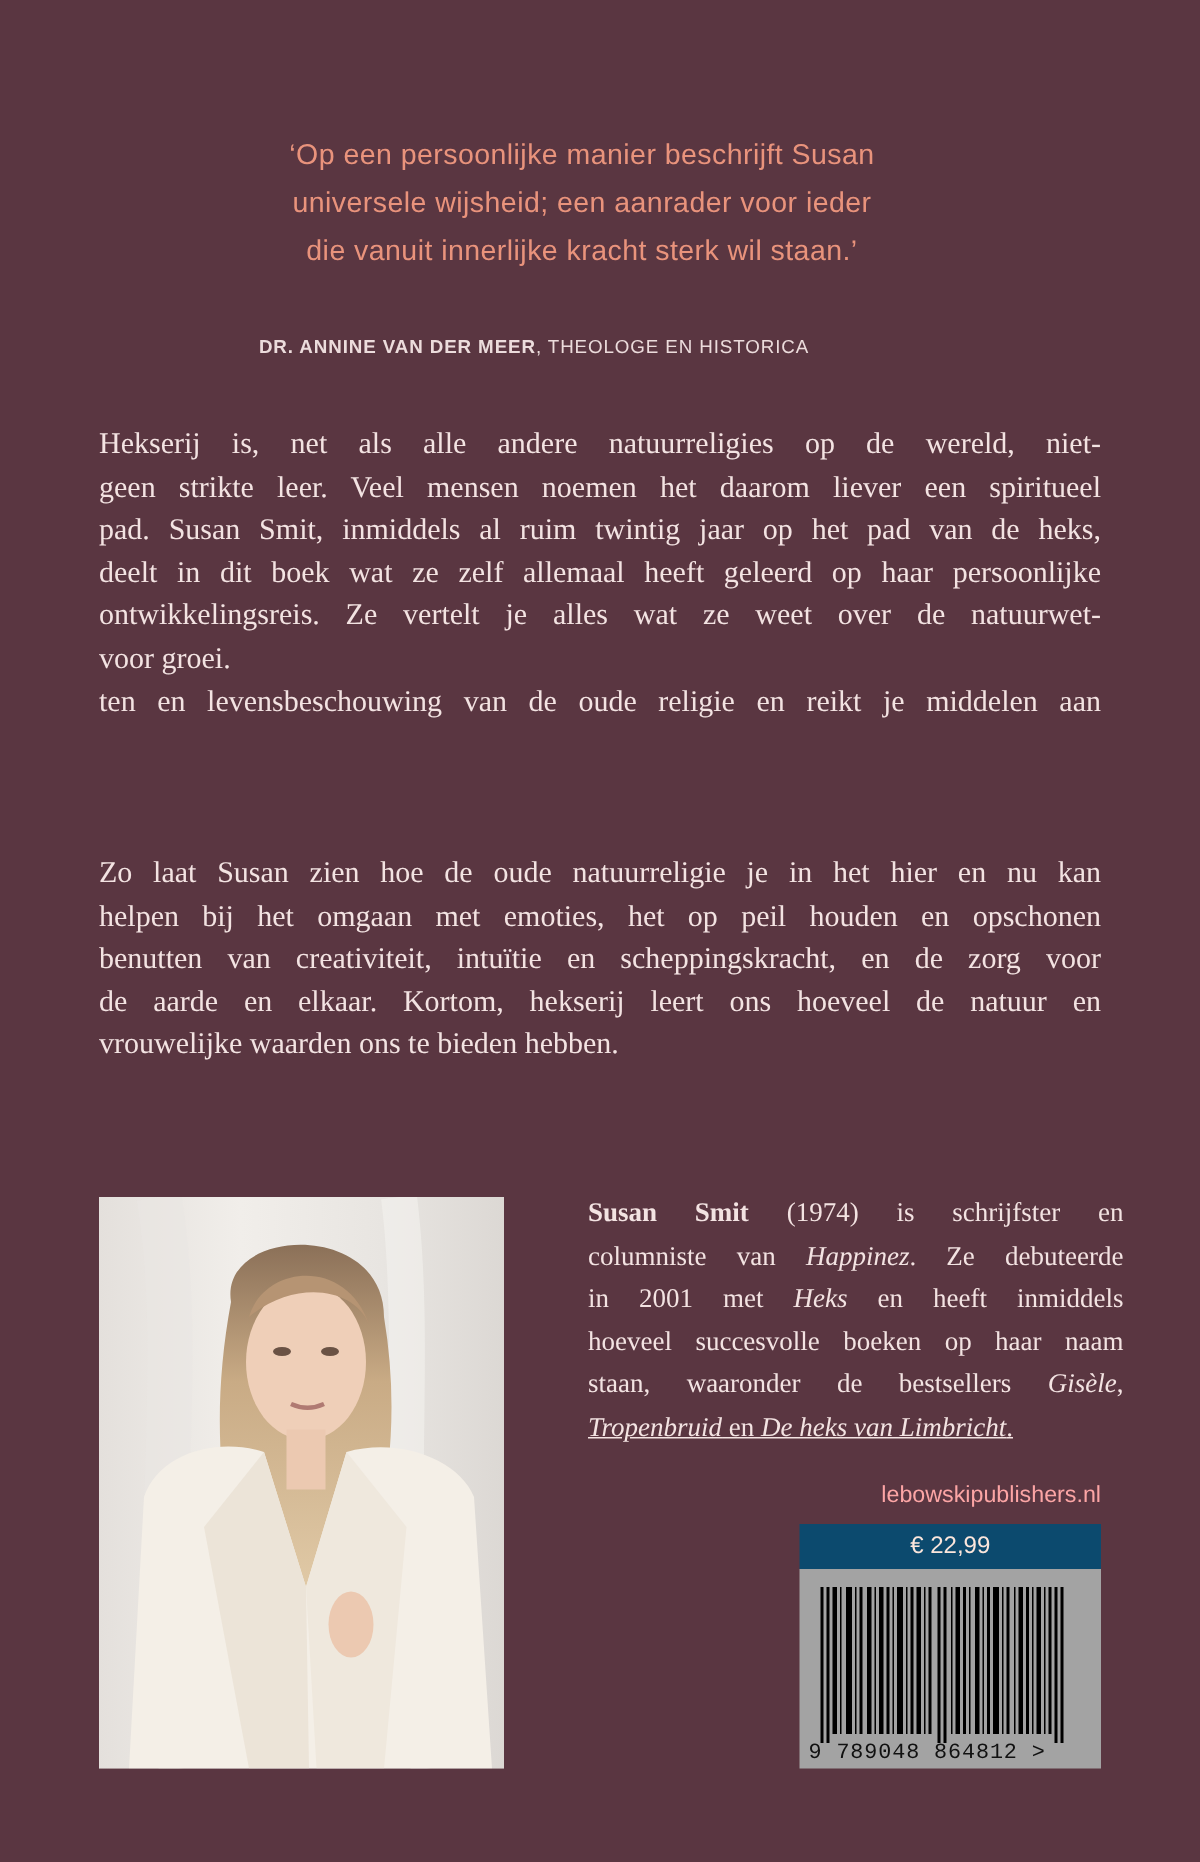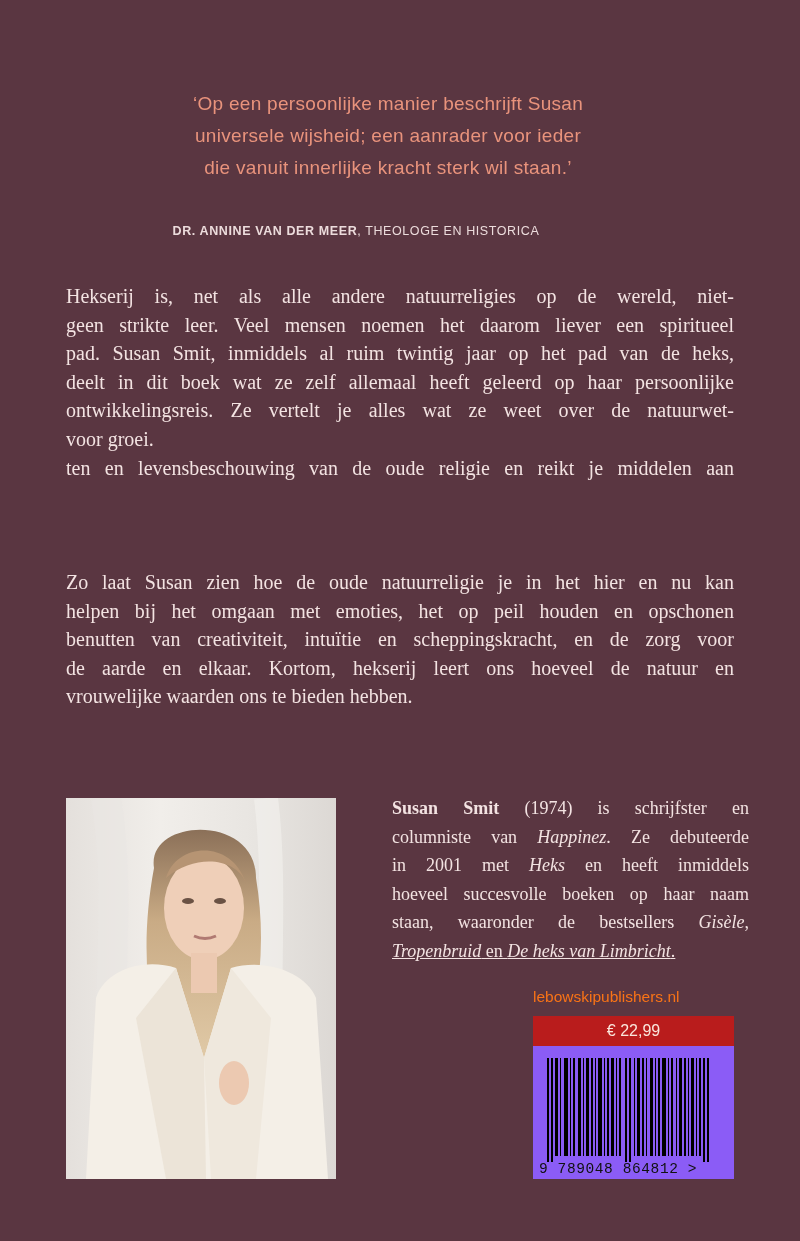--- a/index.html
+++ b/index.html
@@ -47,34 +47,34 @@
     font-size:18px; line-height:28.5px;
     color:#f3e3e2;
     margin-left:15px;
   }
   .bio .ln { display:block; white-space:nowrap; text-align:justify; text-align-last:justify; }
   .bio .ln.last { text-align-last:left;text-decoration:underline; }
   .bio b { font-weight:bold; }
   .bio i { font-style:italic; }
   .url {
     position:absolute; left:533px; top:988px; width:201px;
-    text-align:left;
+    text-align:right;
     font-family:"Liberation Sans","DejaVu Sans",sans-serif;
-    font-size:15.5px; color:#f97316;
+    font-size:15.5px; color:#fca5a5;
   }
   .price {
     position:absolute; left:533px; top:1016px; width:201px; height:30px;
-    background:#b91c1c;
+    background:#0c4a6e;
     color:#fbe6dc;
     font-family:"Liberation Sans","DejaVu Sans",sans-serif;
     font-size:16px; line-height:30px; text-align:center;
   }
   .barcode {
     position:absolute; left:533px; top:1046px; width:201px; height:133px;
-    background:#8b5cf6;
+    background:#a3a3a3;
   }
   .barcode svg { position:absolute; left:0; top:0; }
   .barcode .digits {
     position:absolute; left:6px; bottom:2px; width:195px;
     font-family:"Liberation Mono","DejaVu Sans Mono",monospace;
     font-size:14.5px; color:#111; white-space:pre; letter-spacing:0.6px;
   }
 </style>
 </head>
 <body>

